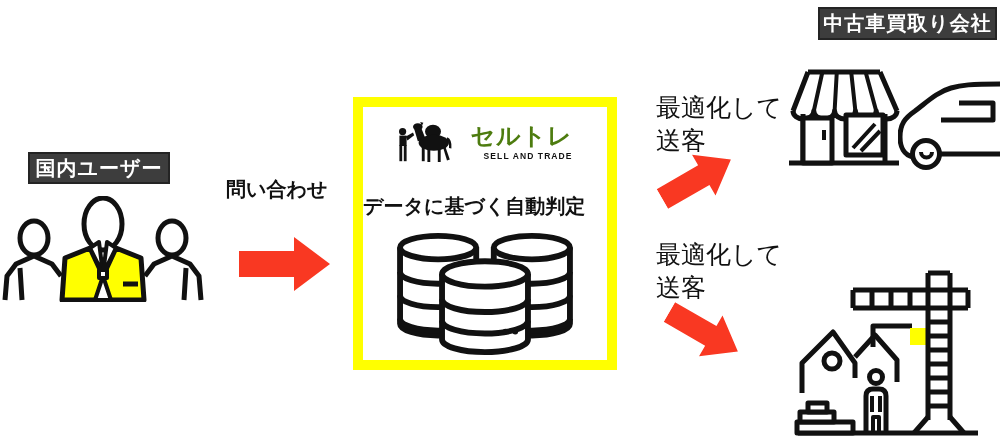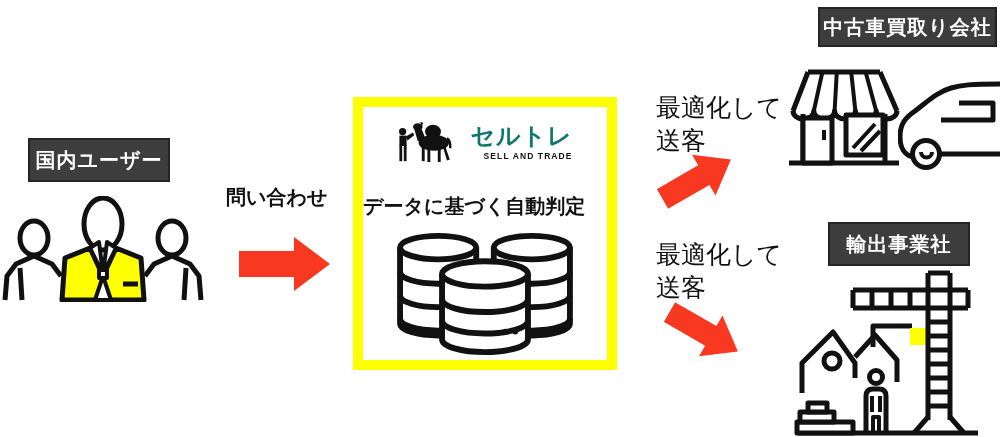--- a/index.html
+++ b/index.html
@@ -22,21 +22,21 @@
   }
   .flow-text{position:absolute;font-size:20px;font-weight:bold;line-height:1.25;white-space:nowrap;}
   .route-text{position:absolute;font-size:25px;font-weight:normal;line-height:1.3;white-space:nowrap;}
   .arrow{position:absolute;}
   .center-box{
     position:absolute;left:353px;top:97px;width:264px;height:273px;box-sizing:border-box;
     border:10px solid var(--highlight-yellow);background:#fff;
   }
   .logo-row{position:absolute;left:0;top:11px;width:100%;display:flex;justify-content:center;align-items:center;gap:9px;}
   .logo-textcol{display:flex;flex-direction:column;justify-content:center;}
-  .brand{font-size:24px;font-weight:900;letter-spacing:1px;color:#0f766e;line-height:1.1;}
+  .brand{font-size:24px;font-weight:900;letter-spacing:1px;color:#4d7c0f;line-height:1.1;}
   .tagline{font-size:8.5px;font-weight:bold;letter-spacing:1.1px;color:#111;margin-top:2px;text-align:right;}
   .caption{position:absolute;left:0;top:86px;width:100%;text-align:left;font-size:20px;font-weight:bold;white-space:nowrap;}
   .db-svg{position:absolute;left:50%;top:124px;transform:translateX(-50%);}
   
   .ln{stroke:var(--line-black);stroke-width:5;fill:none;stroke-linejoin:round;}
   .ln4{stroke:var(--line-black);stroke-width:4;fill:none;stroke-linejoin:round;}
   .lnw{stroke:var(--line-black);stroke-width:5;fill:#fff;stroke-linejoin:round;}
   .lnw4{stroke:var(--line-black);stroke-width:4;fill:#fff;stroke-linejoin:round;}
   .vest{fill:var(--highlight-yellow);stroke:var(--line-black);stroke-width:5;stroke-linejoin:round;}
   .db{stroke:var(--line-black);stroke-width:6;fill:#fff;}
@@ -44,42 +44,42 @@
   .dot{fill:var(--line-black);}
   .cam{fill:var(--line-black);}
   .red{fill:var(--arrow-red);}
   .yellow-fill{fill:var(--highlight-yellow);}
 </style>
 </head>
 <body>
 
 <div class="canvas">
 
-  <div class="label-box" style="left:28px;top:138px;width:142px;height:44px;">国内ユーザー</div>
+  <div class="label-box" style="left:28px;top:152px;width:142px;height:32px;">国内ユーザー</div>
 
   <svg class="arrow" style="left:2px;top:196px;" width="213" height="106" viewBox="0 0 213 106" aria-hidden="true">
 
     <ellipse class="lnw" cx="32" cy="42" rx="14" ry="17"></ellipse>
     <path class="ln" d="M3 104 L5 80 L14 68 L32 60 L50 68 L59 80"></path>
     <path class="ln" d="M18 72 L20 104"></path>
 
     <ellipse class="lnw" cx="170" cy="42" rx="14" ry="17"></ellipse>
     <path class="ln" d="M199 104 L197 80 L188 68 L170 60 L152 68 L143 80"></path>
     <path class="ln" d="M184 72 L182 104"></path>
 
     <ellipse class="lnw" cx="101" cy="28" rx="19" ry="26"></ellipse>
     <path class="vest" d="M60 104 L63 62 L88 52 L101 80 L114 52 L139 62 L142 104 Z"></path>
     <path class="lnw4" d="M88 52 L101 78 L97 46 Z"></path>
     <path class="lnw4" d="M114 52 L101 78 L105 46 Z"></path>
     <path class="lnw4" d="M101 80 L93 104 L109 104 Z"></path>
     <rect class="lnw4" x="97" y="74" width="8" height="8"></rect>
     <path class="ln" d="M121 88 L136 88"></path>
   </svg>
 
-  <div class="flow-text" style="left:226px;top:185px;">問い合わせ</div>
+  <div class="flow-text" style="left:226px;top:177px;">問い合わせ</div>
 
   <svg class="arrow" style="left:239px;top:236px;" width="92" height="56" viewBox="0 0 92 56" aria-hidden="true">
     <polygon class="red" points="0,15 55,15 55,1 91,28 55,55 55,41 0,41"></polygon>
   </svg>
 
   <div class="center-box">
     <div class="logo-row">
       <svg width="64" height="48" viewBox="0 0 80 60" aria-hidden="true">
 
         <circle class="cam" cx="7" cy="17" r="4.5"></circle>
@@ -132,21 +132,21 @@
   </svg>
 
   <div class="route-text" style="left:656px;top:238px;">
     <div>最適化して</div>
     <div>送客</div>
   </div>
   <svg class="arrow" style="left:664px;top:307px;transform:rotate(30deg);" width="80" height="50" viewBox="0 0 92 56" aria-hidden="true">
     <polygon class="red" points="0,15 55,15 55,1 91,28 55,55 55,41 0,41"></polygon>
   </svg>
 
-  <div class="label-box" style="left:818px;top:7px;width:179px;height:40px;">中古車買取り会社</div>
+  <div class="label-box" style="left:818px;top:7px;width:179px;height:33px;">中古車買取り会社</div>
 
   <svg class="arrow" style="left:787px;top:66px;" width="115" height="102" viewBox="0 0 115 102" aria-hidden="true">
     <path class="ln" d="M21 6 L93 6"></path>
     <path class="ln" d="M21 6 L6 45 M93 6 L110 45"></path>
     <path class="ln4" d="M35.4 6 L26.8 45 M49.8 6 L47.6 45 M64.2 6 L68.4 45 M78.6 6 L89.2 45"></path>
     <path class="ln" d="M6 45 A10.4 8 0 0 0 26.8 45 A10.4 8 0 0 0 47.6 45 A10.4 8 0 0 0 68.4 45 A10.4 8 0 0 0 89.2 45 A10.4 8 0 0 0 110 45"></path>
     <path class="ln" d="M16 48 L16 97 M98 48 L98 97"></path>
     <path class="ln" d="M2 97 L112 97"></path>
     <rect class="lnw" x="16" y="52" width="29" height="45"></rect>
     <path class="ln4" d="M37 64 L37 74"></path>
@@ -156,21 +156,20 @@
 
   <svg class="arrow" style="left:898px;top:76px;" width="102" height="98" viewBox="0 0 102 98" aria-hidden="true">
     <path class="ln" d="M2 61 C2 48 7 42 17 35 C29 26 39 16 53 12 C63 9 73 8 102 8"></path>
     <path class="ln" d="M2 61 C2 71 6 79 15 81"></path>
     <path class="ln" d="M61 27 L95 27 L95 44 L43 44"></path>
     <circle class="lnw" cx="28" cy="78" r="13.5"></circle>
     <path class="ln4" d="M23 76 A5.5 5.5 0 0 0 34 76"></path>
     <path class="ln" d="M42 78 L102 78"></path>
   </svg>
 
-  <div class="label-box" style="left:828px;top:222px;width:142px;height:44px;">輸出事業社</div>
 
   <svg class="arrow" style="left:790px;top:265px;" width="198" height="172" viewBox="0 0 198 172" aria-hidden="true">
 
     <path class="ln" d="M8 168 L188 168"></path>
 
     <path class="ln" d="M12 128 L12 98 L43 67 L65 98 L65 113"></path>
     <circle class="lnw" cx="42" cy="96" r="8"></circle>
 
     <path class="ln" d="M65 92 L85 70 L107 95 L107 117"></path>
 

